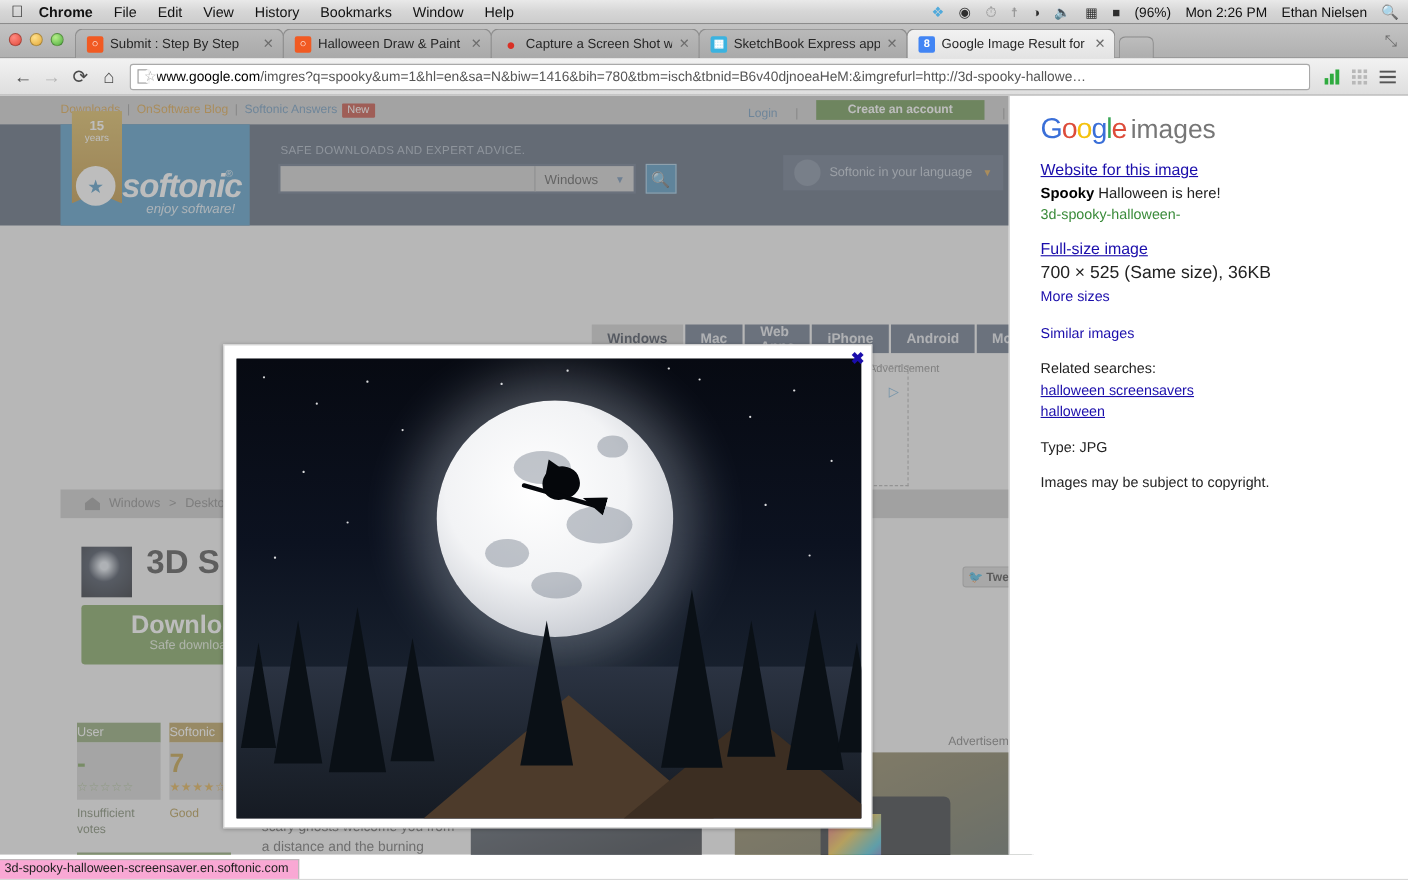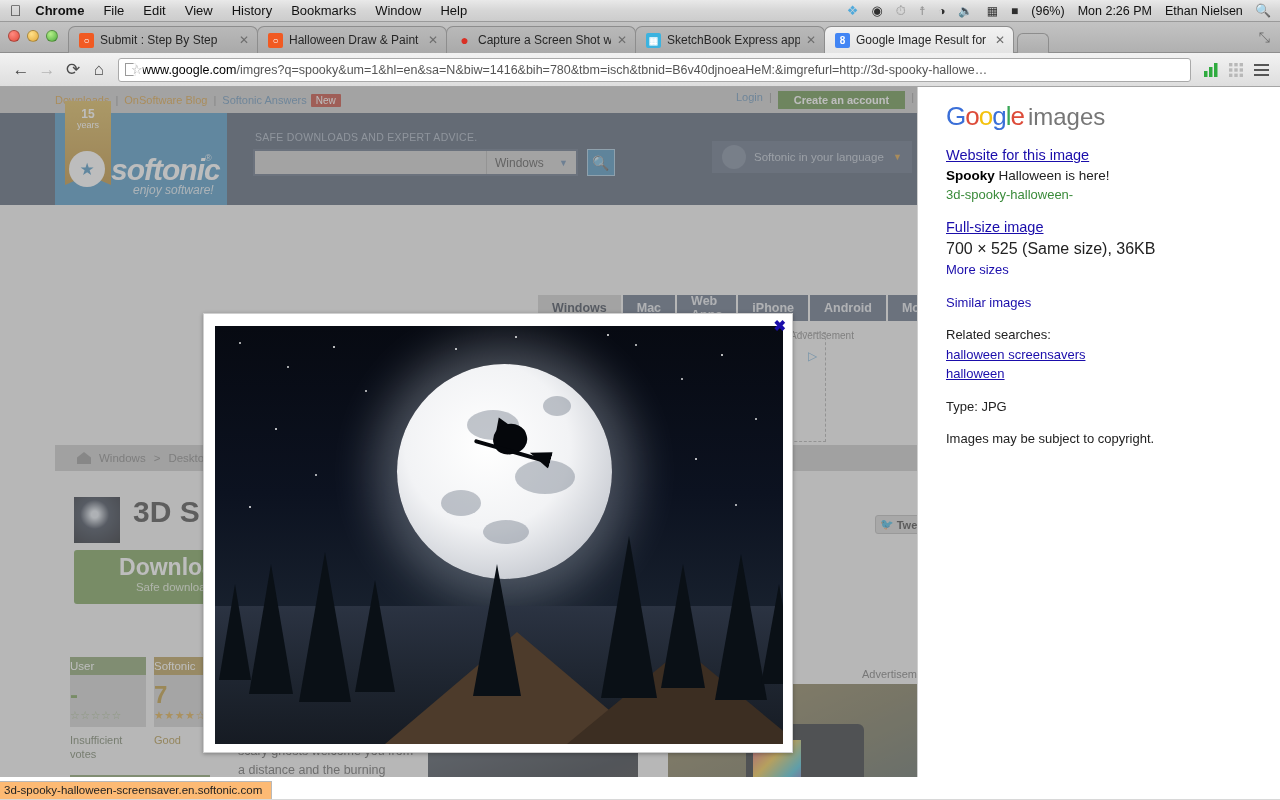--- a/index.html
+++ b/index.html
@@ -79,23 +79,23 @@
 
   
   #softonic{ position:absolute; left:0; top:0; width:940px; height:690px; background:#f2f2f2; overflow:hidden; }
   #dim{ position:absolute; left:0; top:0; width:940px; height:690px; background:rgba(128,128,128,.52); z-index:60; }
 
   .so-topbar{ height:26px; background:#c9c9c9; display:flex; align-items:center; padding-left:55px; font-size:11px; }
   .so-topbar a{ color:#d79a33; text-decoration:none; }
   .so-topbar .sep{ color:#8c8c8c; margin:0 6px; }
   .so-topbar .ans{ color:#5b8bb5; }
   .so-new{ background:#c0392b; color:#fff; font-size:10px; padding:1px 5px; margin-left:4px; border-radius:1px; }
-  .so-login{ margin-left:auto; margin-right:20px; display:flex; align-items:flex-start; }
+  .so-login{ margin-left:auto; margin-right:20px; display:flex; align-items:flex-end; gap:10px; }
   .so-login .login{ color:#5b8bb5; }
-  .so-acct{ background:#5b8a3c; color:#fff; padding:3px 16px; font-size:11px; font-weight:bold; }
+  .so-acct{ background:#5b8a3c; color:#fff; padding:3px 29px; font-size:11px; font-weight:bold; }
 
   .so-head{ position:relative; height:92px; background:#46556a; }
   .so-logo{ position:absolute; left:55px; top:0; width:172px; height:92px; background:#3f8fc0; }
   .so-logo .ribbon{ position:absolute; left:10px; top:-12px; width:46px; height:84px;
       background:linear-gradient(to bottom,#d9b34b,#b8872a); color:#fff; text-align:center;
       font-size:12px; line-height:1.05; padding-top:7px; font-weight:bold;
       clip-path:polygon(0 0,100% 0,100% 100%,50% 88%,0 100%); }
   .so-logo .ribbon .yrs{ font-size:9px; font-weight:normal; }
   .so-logo .circ{ position:absolute; left:14px; top:38px; width:36px; height:36px; border-radius:50%;
       background:#fff; display:flex; align-items:center; justify-content:center; color:#3f8fc0; font-size:17px; }
@@ -225,21 +225,21 @@
   .ground{ position:absolute; left:0; bottom:0; width:100%; height:138px;
       background:linear-gradient(to bottom,#2b3342 0%,#1e2530 55%,#161b23 100%); }
   .roof{ position:absolute; bottom:0; width:0; height:0; }
   .roofL{ left:170px; border-left:132px solid transparent; border-right:132px solid transparent;
       border-bottom:112px solid #4d3b2b; }
   .roofR{ left:352px; border-left:116px solid transparent; border-right:116px solid transparent;
       border-bottom:96px solid #3c2e22; }
   .tree{ position:absolute; width:0; height:0; border-left:var(--w) solid transparent;
       border-right:var(--w) solid transparent; border-bottom:var(--h) solid #0a1016; }
 
-  .statusbar{ position:absolute; left:0; bottom:0; height:18px; background:#fdba74;
+  .statusbar{ position:absolute; left:0; bottom:0; height:18px; background:#f9a8d4;
       border:1px solid #b9b9b9; border-left:none; border-bottom:none; font-size:11.5px; color:#222;
       padding:2px 9px 0 4px; z-index:95; }
 </style>
 </head>
 <body>
 
 <div id="menubar">
   <span class="apple"></span>
   <span class="mi bold">Chrome</span>
   <span class="mi">File</span>

